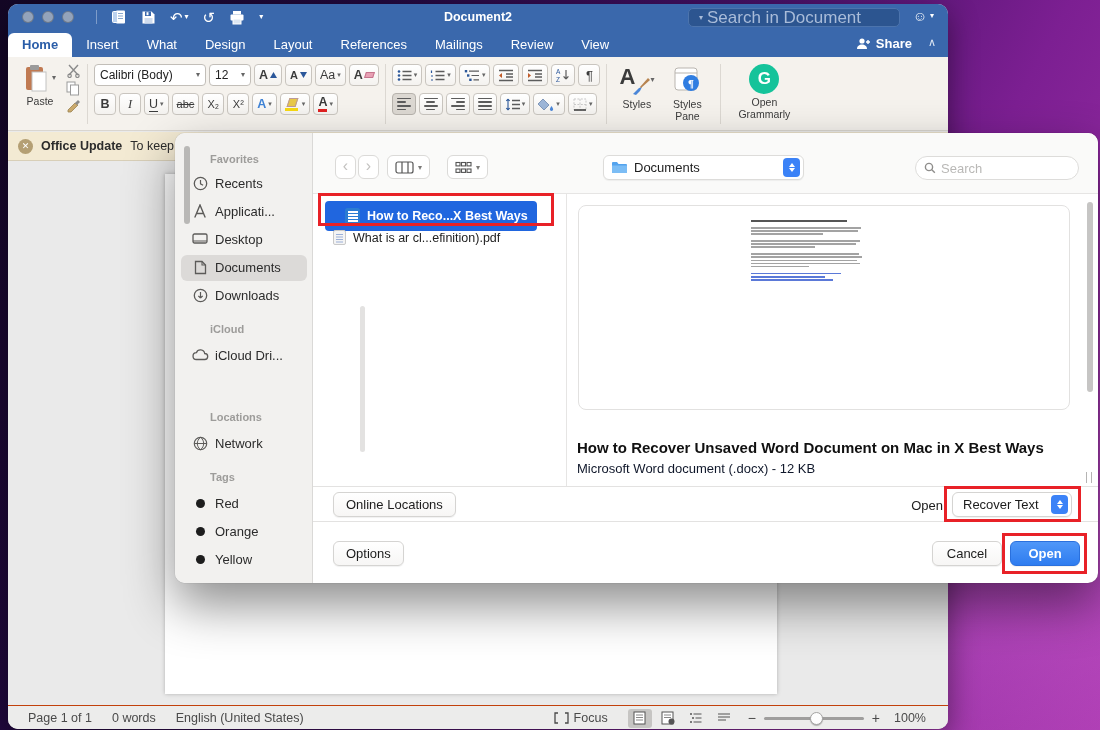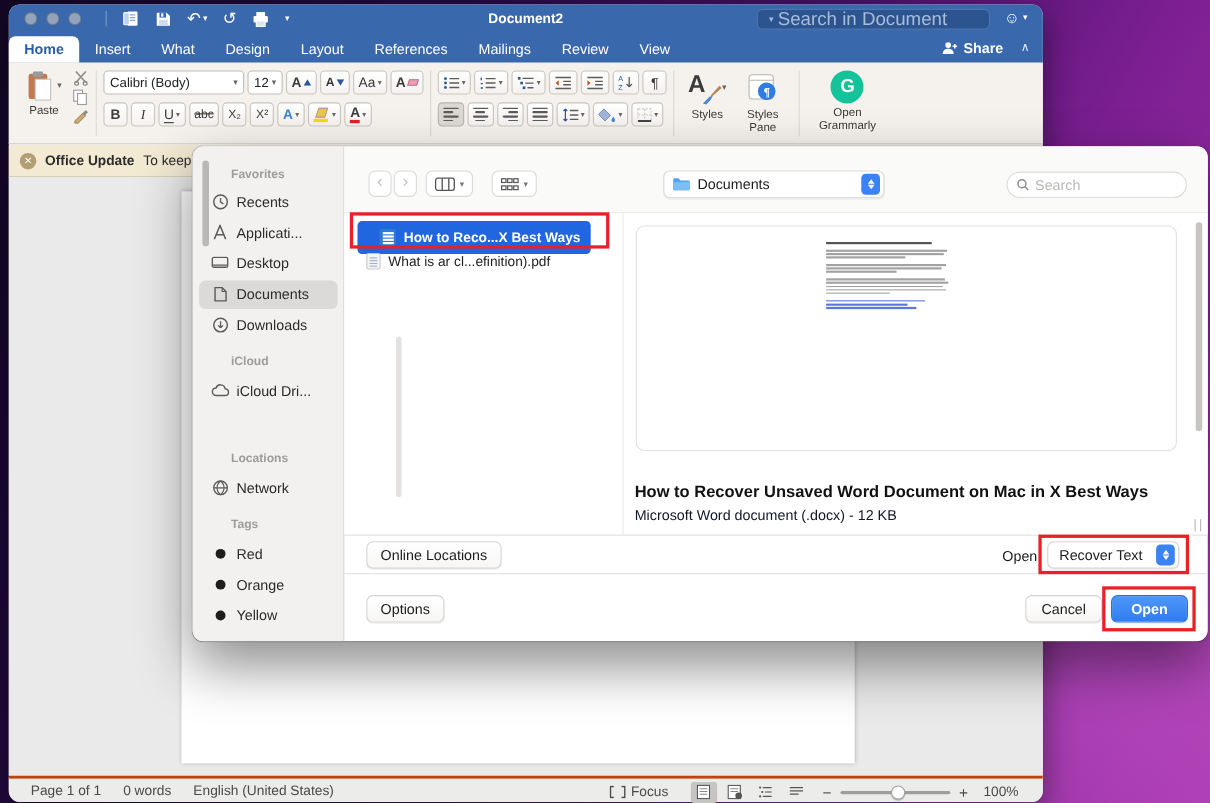--- a/index.html
+++ b/index.html
@@ -64,21 +64,21 @@
     display:flex;align-items:center;padding:0 10px;gap:8px;font-size:12.5px;color:#2c2c2c;}
   .ub-icon{width:15px;height:15px;border-radius:50%;background:#b49f74;color:#fff;font-size:9px;display:flex;align-items:center;justify-content:center;}
   .ub-btn{position:absolute;right:120px;top:3px;height:23px;padding:0 12px;border:1px solid #cfc6ae;border-radius:5px;
     background:linear-gradient(#fff,#f2ecd9);font-size:12px;color:#333;display:flex;align-items:center;}
 
   
   .canvas{position:absolute;left:0;top:157px;right:0;bottom:24px;background:#eaeaea;overflow:hidden;}
   .page{position:absolute;left:157px;top:13px;width:612px;height:520px;background:#fff;box-shadow:0 0 4px rgba(0,0,0,.25);}
 
   
-  .statusbar{position:absolute;left:0;bottom:0;right:0;height:24px;background:#ececeb;border-top:3px solid #c2410c;
+  .statusbar{position:absolute;left:0;bottom:0;right:0;height:24px;background:#ececeb;border-top:1px solid #c2410c;
     border-radius:0 0 10px 10px;display:flex;align-items:center;font-size:12.5px;color:#4a4a4a;}
   .sb-item{margin-left:20px;}
   .sb-right{position:absolute;right:0;top:0;height:24px;display:flex;align-items:center;}
   .viewbtn{width:24px;height:19px;display:flex;align-items:center;justify-content:center;border-radius:3px;margin:0 2px;}
   .viewbtn.on{background:#c6c5c3;}
   .zoomwrap{display:flex;align-items:center;gap:8px;margin:0 14px 0 10px;}
   .ztrack{position:relative;width:100px;height:3px;background:#9f9e9d;border-radius:2px;}
   .zthumb{position:absolute;left:46px;top:-5px;width:13px;height:13px;border-radius:50%;background:#fdfdfd;border:1px solid #a5a4a3;box-shadow:0 1px 1px rgba(0,0,0,.25);}
 
   
@@ -265,25 +265,25 @@
                 <path d="M2 11l7-7 3 2-7 7H2z" fill="#caa96c" stroke="#9a8350" stroke-width=".8"></path>
                 <path d="M9 4l3-3 2 2-3 3z" fill="#8b8b8b"></path>
               </svg>
           </span>
         </div>
       </div>
       <div class="rdiv"></div>
 
       <div class="grp">
         <div class="rrow">
-          <span class="combo" style="width:128px;">
+          <span class="combo" style="width:112px;">
             <span>Calibri (Body)</span>
             <span class="caret" style="font-size:8px;color:#666;">▾</span>
           </span>
-          <span class="combo" style="width:32px;align-items:center;">
+          <span class="combo" style="width:42px;align-items:center;">
             <span>12</span>
             <span class="caret" style="font-size:8px;color:#666;">▾</span>
           </span>
           <span class="rbtn">
               <b>A</b>
               <svg width="7" height="6" viewBox="0 0 7 6">
                 <path d="M3.5 0L7 6H0z" fill="#2b579a"></path>
               </svg>
             </span>
           <span class="rbtn">

